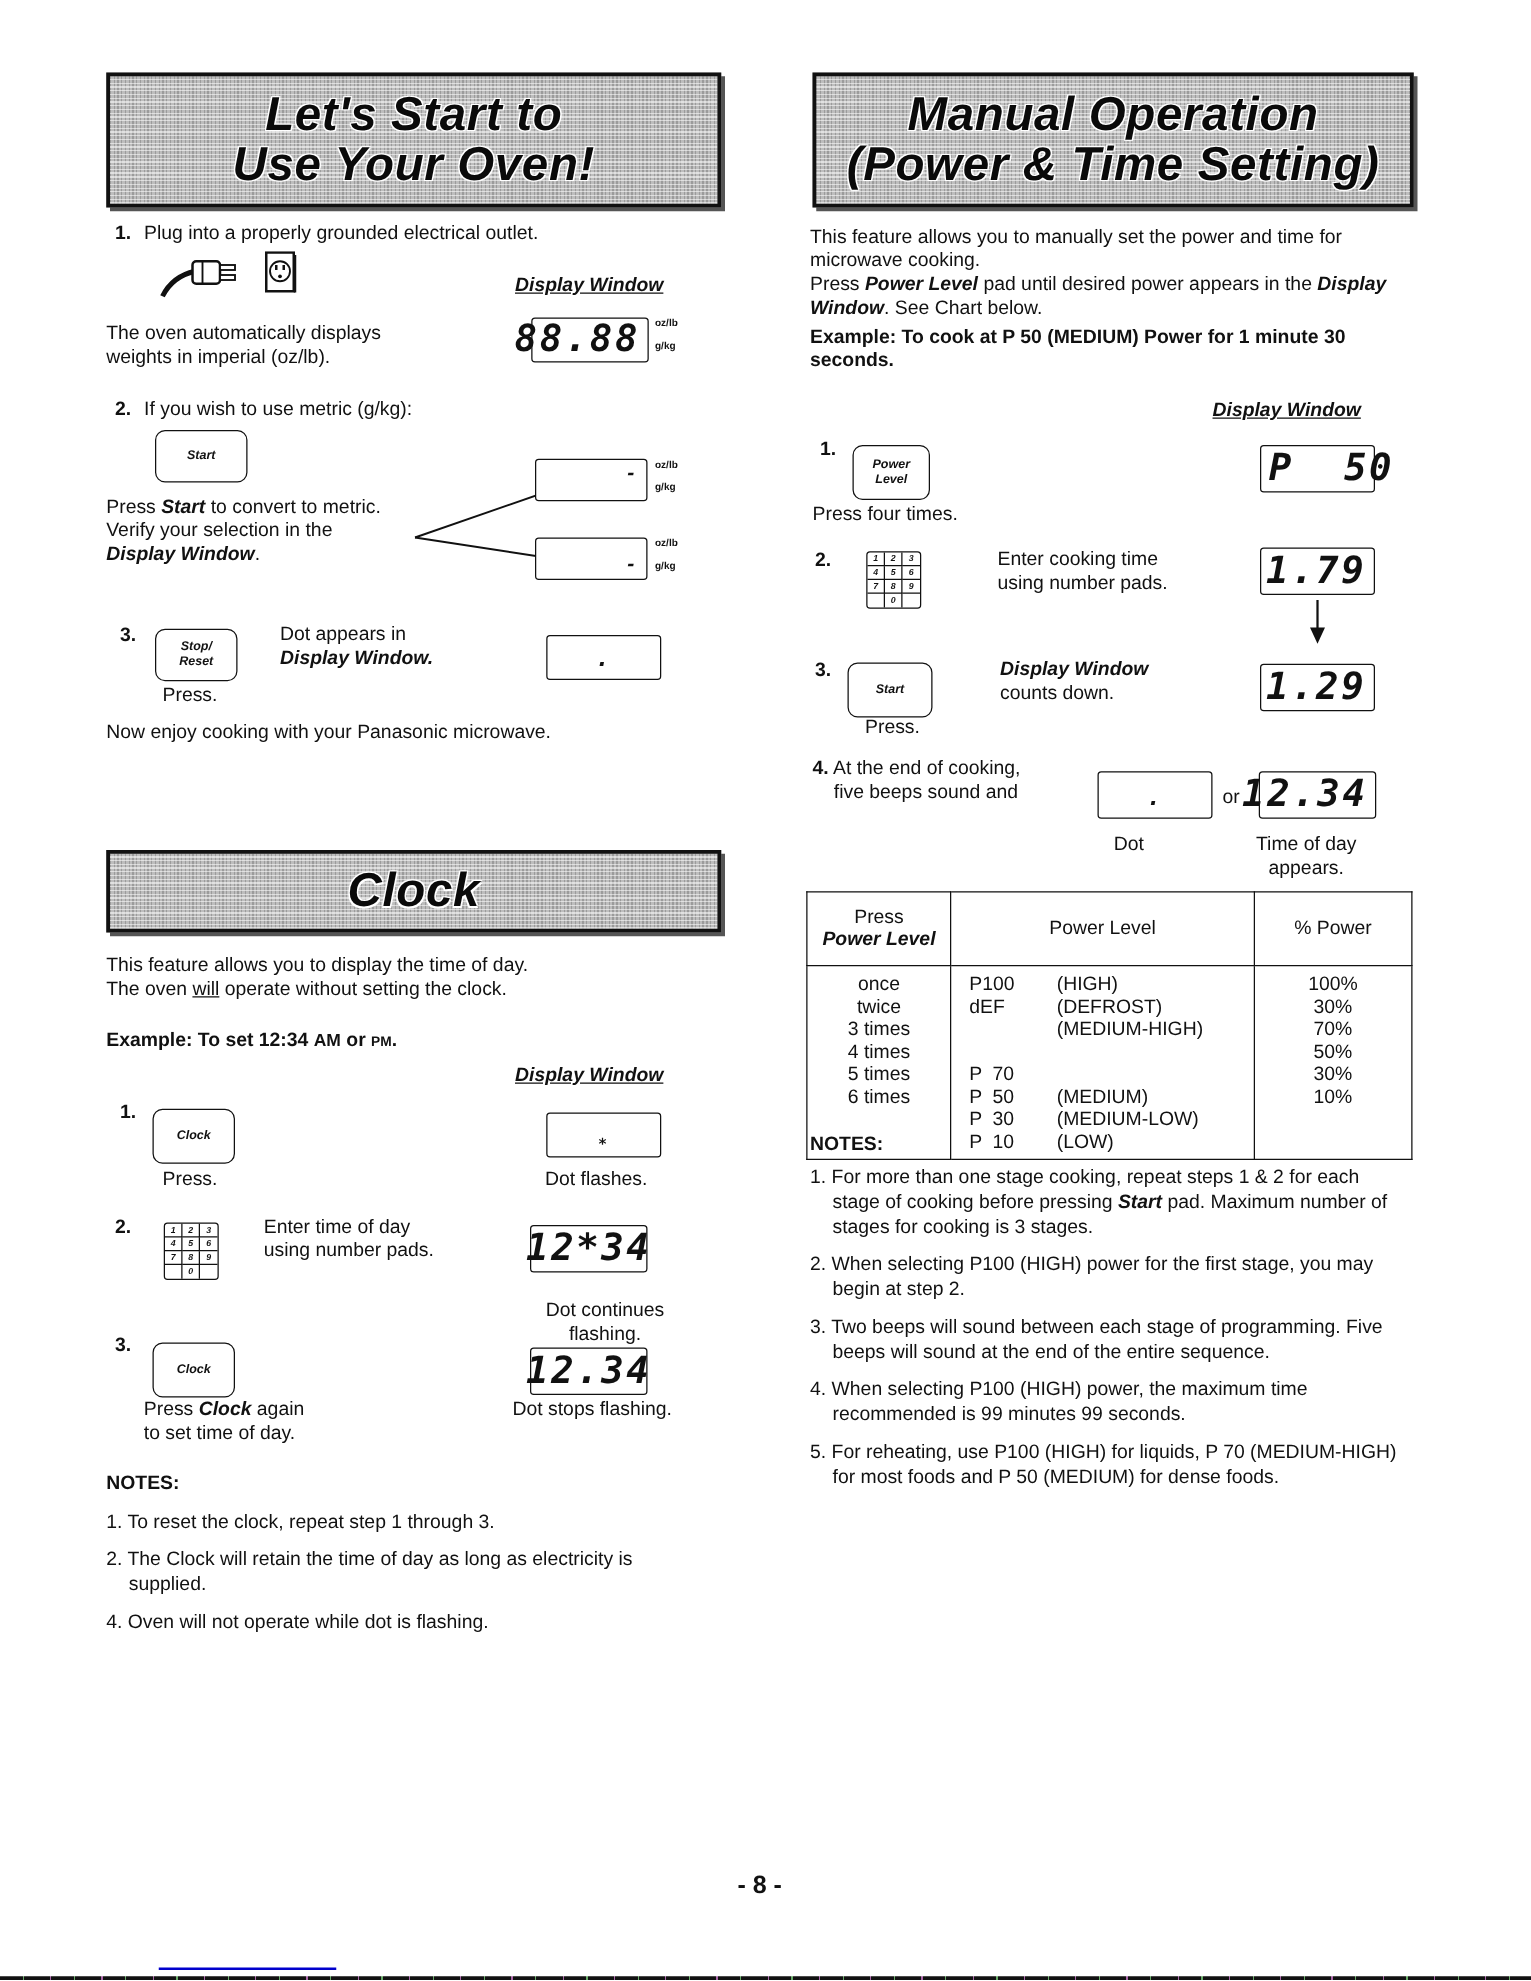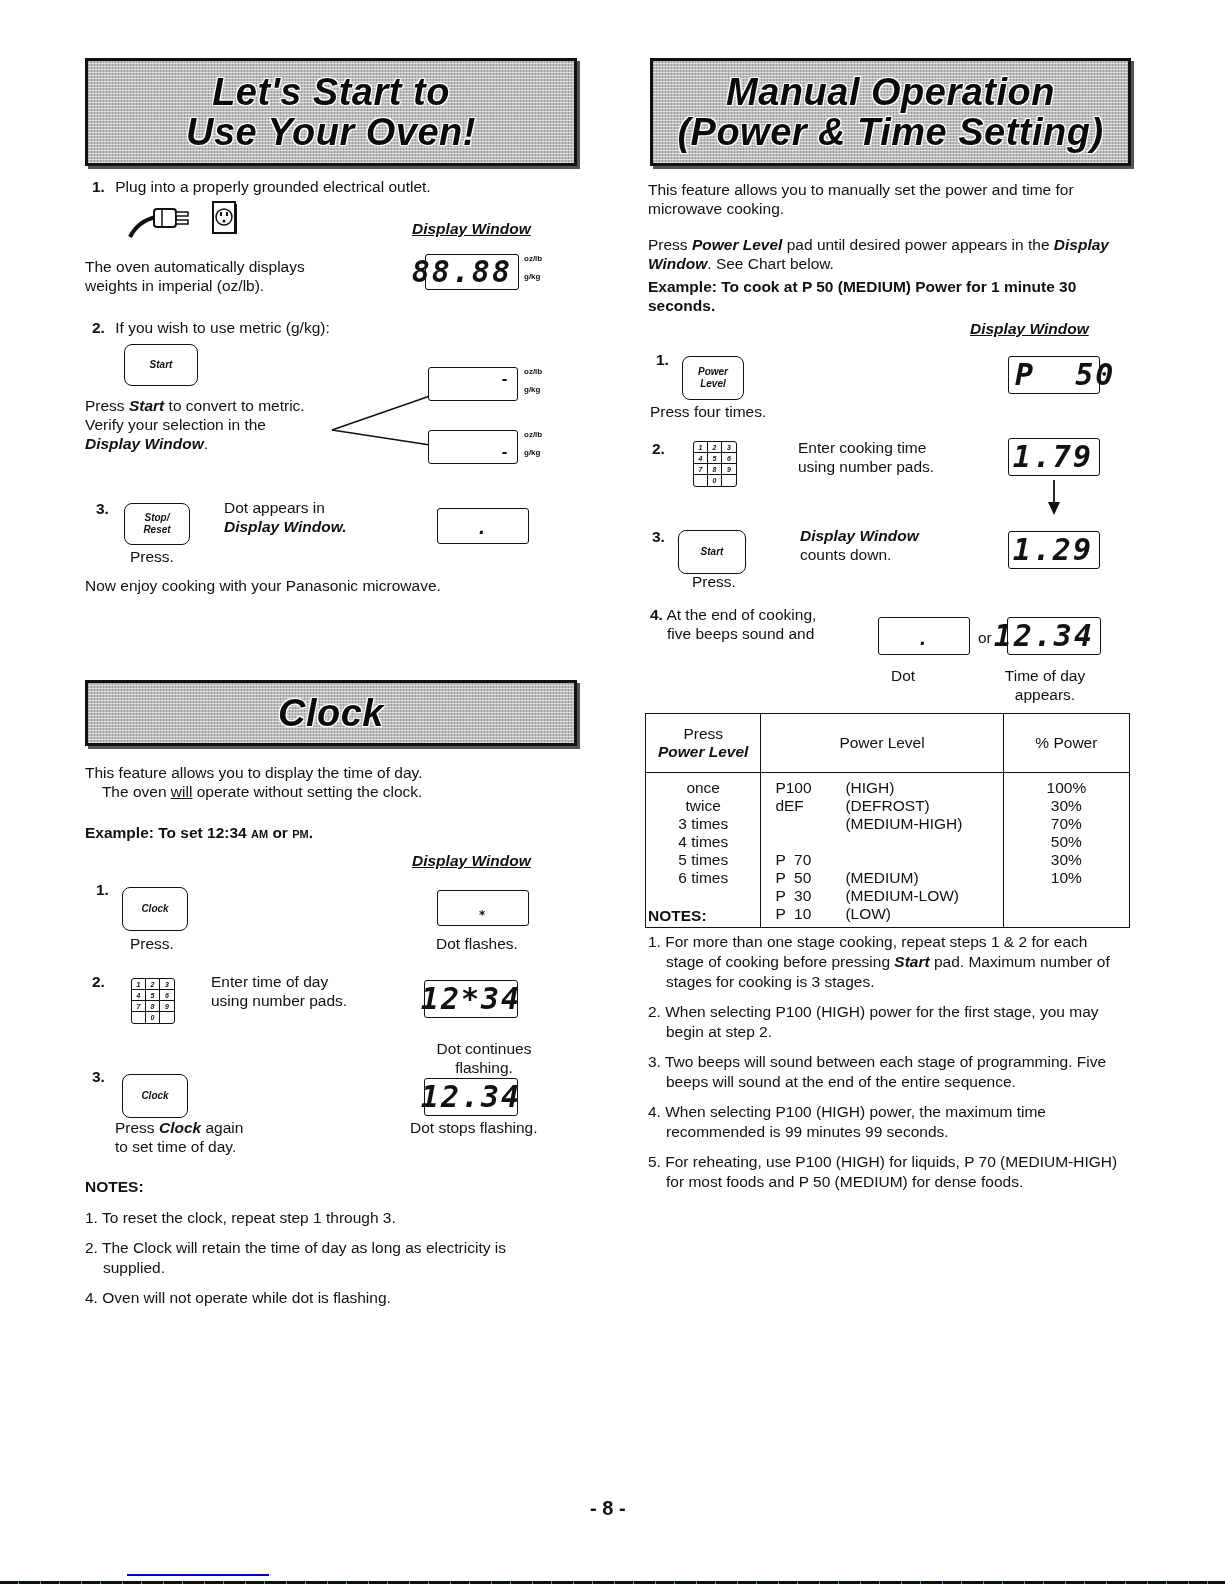--- a/index.html
+++ b/index.html
@@ -152,26 +152,26 @@
   <div class="bi">Display Window.</div>
 </div>
 <div class="lcd center" style="left:437px; top:508px; width:92px; height:36px; align-items:flex-end; font-size:18px; padding-bottom:6px;">.</div>
 
 <div class="abs txt" style="left:85px; top:576px;">Now enjoy cooking with your Panasonic microwave.</div>
 
 <div class="banner" style="left:85px; top:680px; width:486px; height:60px;">
   <div class="banner-title">Clock</div>
 </div>
 
-<div class="abs txt" style="left:85px; top:763px;text-align:right;">
+<div class="abs txt" style="left:85px; top:763px;">
   <div>This feature allows you to display the time of day.</div>
   <div><span>The oven </span><span class="u">will</span><span> operate without setting the clock.</span></div>
 </div>
 <div class="abs txt b" style="left:85px; top:823px;">
-  <span>Example: To set 12:34 </span><span style="font-size:11px;">AM</span><span> or </span><span style="font-size:11px;">PM</span><span>.</span>
+  <span>Example: To set 12:34 </span><span style="font-size:14px;">AM</span><span> or </span><span style="font-size:11px;">PM</span><span>.</span>
 </div>
 <div class="abs dw-label" style="left:412px; top:852px;">Display Window</div>
 
 <div class="abs num" style="left:96px; top:881px;">1.</div>
 <div class="pad" style="left:122px; top:887px; width:64px; height:42px;">Clock</div>
 <div class="abs txt" style="left:130px; top:934px;">Press.</div>
 <div class="lcd center" style="left:437px; top:890px; width:92px; height:36px; align-items:flex-end; font-size:12px; padding-bottom:4px;">*</div>
 <div class="abs txt" style="left:436px; top:934px;">Dot flashes.</div>
 
 <div class="abs num" style="left:92px; top:973px;">2.</div>
@@ -217,21 +217,21 @@
 
 <div class="banner" style="left:650px; top:58px; width:475px; height:102px;">
   <div class="banner-title">
     <div>Manual Operation</div>
     <div>(Power &amp; Time Setting)</div>
   </div>
 </div>
 
 <div class="abs txt" style="left:648px; top:180px; width:480px;">
   <div>This feature allows you to manually set the power and time for microwave cooking.</div>
-  <div style="margin-top:17px;"><span>Press </span><span class="bi">Power Level</span><span> pad until desired power appears in the </span><span class="bi">Display Window</span><span>.  See Chart below.</span></div>
+  <div style="margin-top:0;"><span>Press </span><span class="bi">Power Level</span><span> pad until desired power appears in the </span><span class="bi">Display Window</span><span>.  See Chart below.</span></div>
   <div class="b" style="margin-top:4px;">Example:  To cook at P 50 (MEDIUM) Power for 1 minute 30 seconds.</div>
 </div>
 
 <div class="abs dw-label" style="left:970px; top:320px;">Display Window</div>
 
 <div class="abs num" style="left:656px; top:351px;">1.</div>
 <div class="pad" style="left:682px; top:356px; width:60px; height:42px;">
   <div>
       <div>Power</div>
       <div>Level</div>

